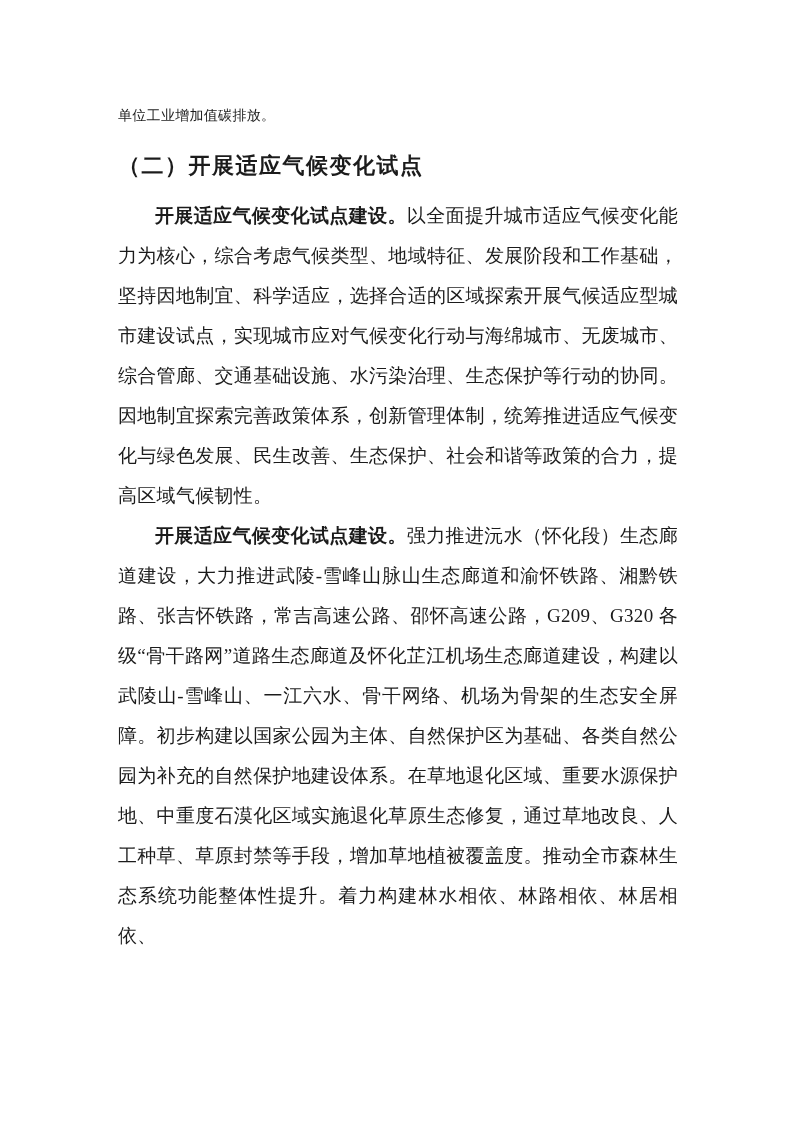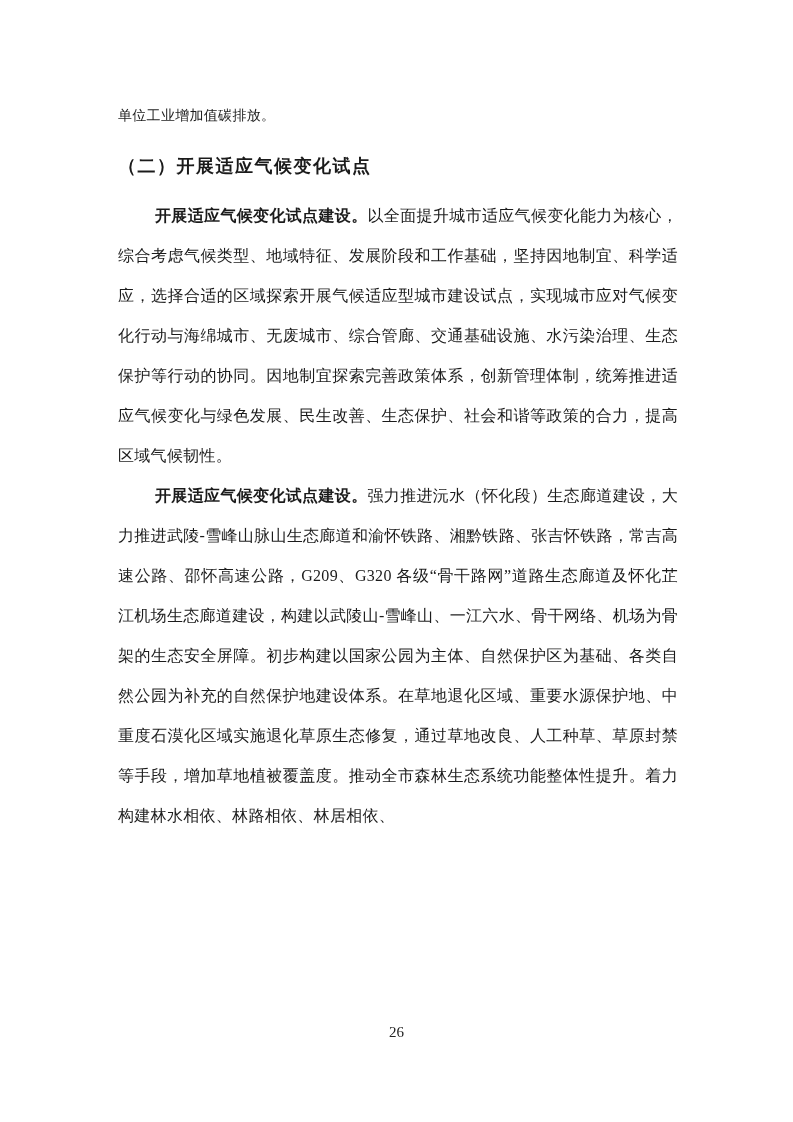--- a/index.html
+++ b/index.html
@@ -25,28 +25,28 @@
   }
   .cont-line {
     margin: 0;
     font-size: 14px;
     line-height: 40px;
     letter-spacing: 0.3px;
     text-align: justify;
   }
   .heading {
     margin: 10px 0 10px 0;
-    font-size: 18px;
+    font-size: 22px;
     line-height: 40px;
     font-weight: bold;
     letter-spacing: 1.5px;
   }
   .para {
     margin: 0;
-    font-size: 16px;
+    font-size: 19px;
     line-height: 40px;
     letter-spacing: 0.3px;
     text-align: justify;
     text-justify: inter-character;
     text-indent: 37px;
   }
   .para .lead {
     font-weight: bold;
   }
   .page-number {
@@ -71,14 +71,13 @@
     <p class="cont-line">单位工业增加值碳排放。</p>
 
     <h3 class="heading">（二）开展适应气候变化试点</h3>
 
     <p class="para"><span class="lead">开展适应气候变化试点建设。</span><span>以全面提升城市适应气候变化能力为核心，综合考虑气候类型、地域特征、发展阶段和工作基础，坚持因地制宜、科学适应，选择合适的区域探索开展气候适应型城市建设试点，实现城市应对气候变化行动与海绵城市、无废城市、综合管廊、交通基础设施、水污染治理、生态保护等行动的协同。因地制宜探索完善政策体系，创新管理体制，统筹推进适应气候变化与绿色发展、民生改善、生态保护、社会和谐等政策的合力，提高区域气候韧性。</span></p>
 
     <p class="para"><span class="lead">开展适应气候变化试点建设。</span><span>强力推进沅水（怀化段）生态廊道建设，大力推进武陵-雪峰山脉山生态廊道和渝怀铁路、湘黔铁路、张吉怀铁路，常吉高速公路、邵怀高速公路，G209、G320 各级“骨干路网”道路生态廊道及怀化芷江机场生态廊道建设，构建以武陵山-雪峰山、一江六水、骨干网络、机场为骨架的生态安全屏障。初步构建以国家公园为主体、自然保护区为基础、各类自然公园为补充的自然保护地建设体系。在草地退化区域、重要水源保护地、中重度石漠化区域实施退化草原生态修复，通过草地改良、人工种草、草原封禁等手段，增加草地植被覆盖度。推动全市森林生态系统功能整体性提升。着力构建林水相依、林路相依、林居相依、</span></p>
 
   </div>
 
-  <div class="page-number">26</div>
 </div>
 
 </body></html>

